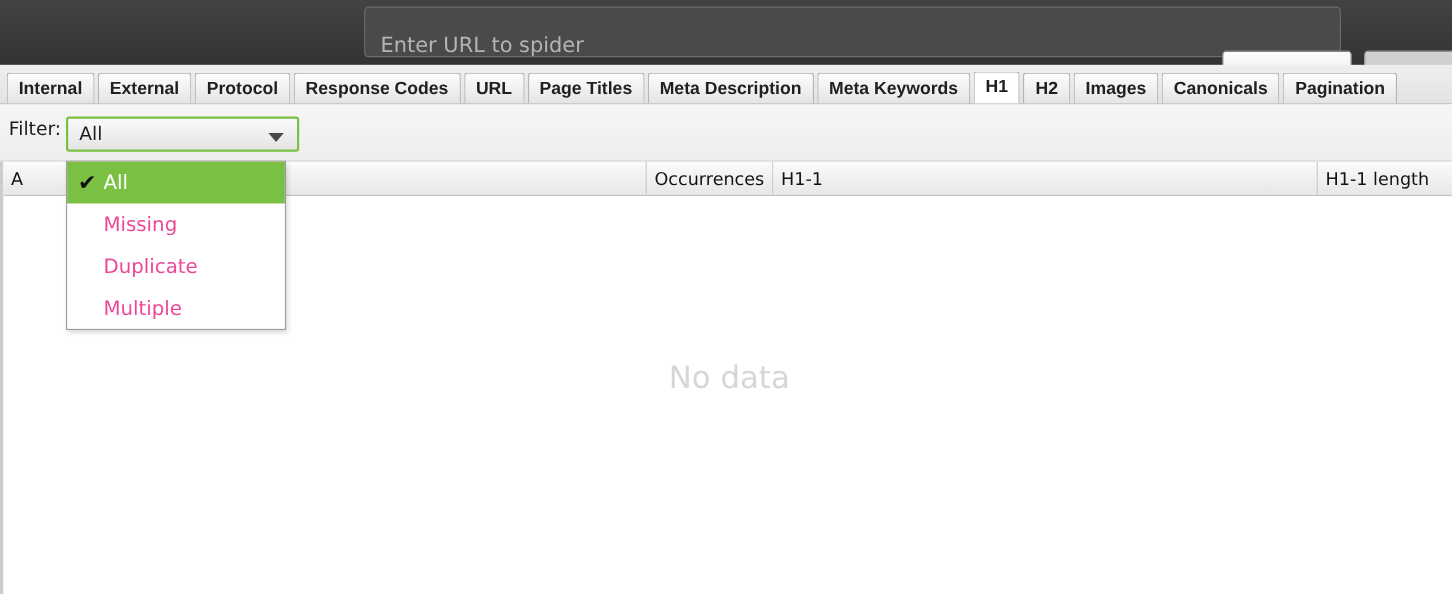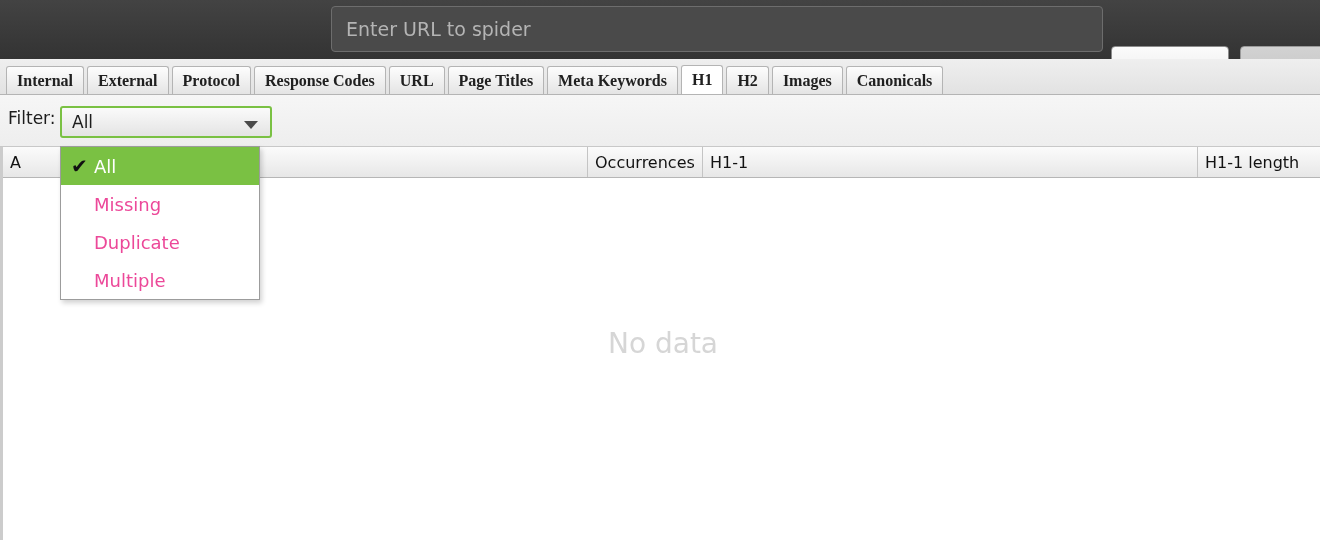--- a/index.html
+++ b/index.html
@@ -60,28 +60,28 @@
     width: 32px; height: 32px;
     border: 5px solid #7ac143;
     border-radius: 50%;
     box-sizing: border-box;
   }
   .logo-mark svg { position: absolute; left: 0; top: 0; }
 
   .url-input {
     position: absolute;
     left: 331px; top: 6px;
-    width: 772px; height: 46px;
+    width: 888px; height: 46px;
     box-sizing: border-box;
     background: #4a4a4a;
     border: 1px solid #6d6d6d;
     border-radius: 4px;
     color: #b9b9b9;
     font-size: 19px;
-    padding: 0 14px;
+    padding: 12px 14px;
     line-height: 44px;
     font-family: "DejaVu Sans", sans-serif;
     white-space: nowrap;
     overflow: hidden;
   }
   .url-input .ph { color: #b4b4b4; }
 
   .btn-top {
     position: absolute;
     top: 6px;
@@ -135,21 +135,20 @@
     font-size: 16px;
     font-weight: bold;
     color: #202020;
     background-image: linear-gradient(#fdfdfd, #e4e4e4);
     border: 1px solid #b4b4b4;
     border-bottom: none;
     border-top-left-radius: 3px;
     border-top-right-radius: 3px;
     position: relative;
     white-space: nowrap;
-    font-family: Liberation Serif, serif;
   }
   .tab.active {
     background-image: linear-gradient(#ffffff, #ffffff);
     height: 30px;
     margin-bottom: -1px;
     z-index: 3;
     border-bottom: 1px solid #ffffff;
   }
 
   
@@ -352,25 +351,27 @@
     <div class="btn-top btn-clear">Clear</div>
   </div>
 
   <div class="tabstrip">
     <div class="tab">Internal</div>
     <div class="tab">External</div>
     <div class="tab">Protocol</div>
     <div class="tab">Response Codes</div>
     <div class="tab">URL</div>
     <div class="tab">Page Titles</div>
+    <div class="tab">Meta Description</div>
     <div class="tab">Meta Keywords</div>
     <div class="tab active">H1</div>
     <div class="tab">H2</div>
     <div class="tab">Images</div>
     <div class="tab">Canonicals</div>
+    <div class="tab">Pagination</div>
   </div>
 
   <div class="toolbar">
     <div class="filter-label">Filter:</div>
 
     <div class="export-btn">
       <span class="up-icon">
         <svg width="17" height="16" viewBox="0 0 17 16">
           <path d="M8.5 1 L13 6 L10.4 6 L10.4 10 L6.6 10 L6.6 6 L4 6 Z" fill="#c6c6c6"></path>
           <rect x="2" y="11.5" width="13" height="3" rx="1" fill="#c6c6c6"></rect>

